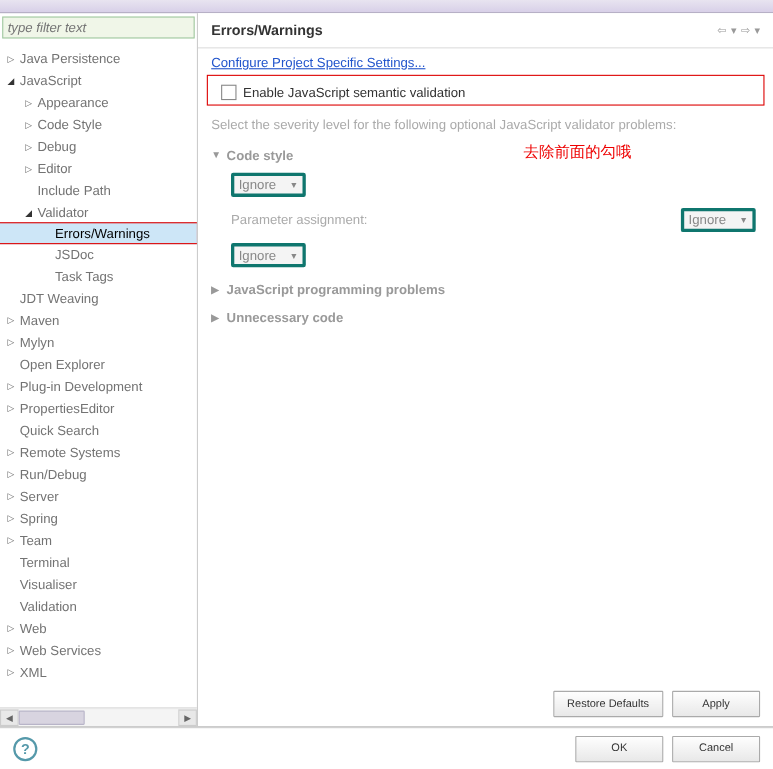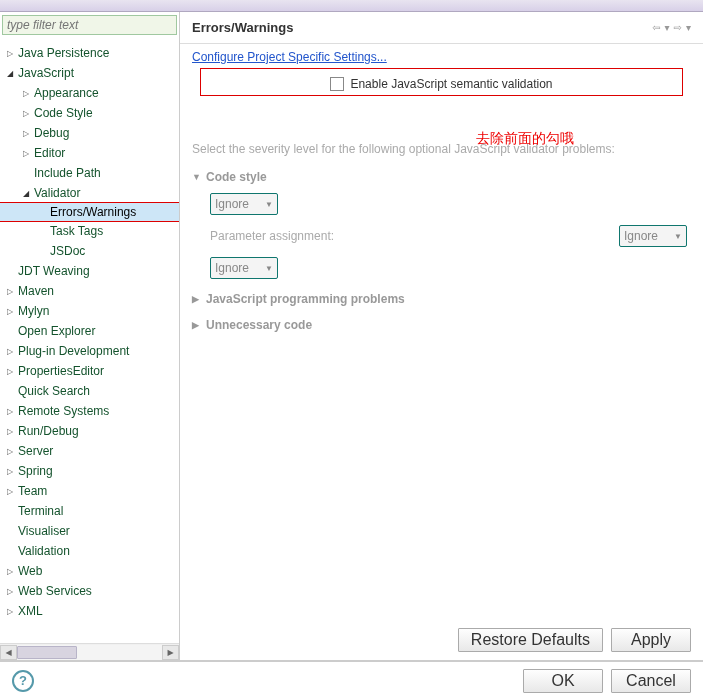--- a/index.html
+++ b/index.html
@@ -6,55 +6,55 @@
 body { font-family: "Segoe UI", Tahoma, sans-serif; font-size: 12px; background: #fff; width: 703px; height: 699px; overflow: hidden; position: relative; }
 .topbar { height: 12px; background: linear-gradient(#e8e4f0,#d8d0e8); border-bottom: 1px solid #b0a8c0; }
 .main { display: flex; height: 648px; }
 .sidebar { width: 180px; border-right: 1px solid #ccc; display: flex; flex-direction: column; }
 .filter-box { height: 22px; margin: 3px 2px 2px 2px; }
 .filter-input { width: 100%; height: 20px; border: 1px solid #a0c8a0; background: #f0f6e8; padding: 0 4px; font-style: italic; color: #888; font-size: 12px; }
 .tree { flex: 1; overflow: hidden; padding-top: 4px; }
 .tree-item { display: flex; align-items: center; height: 20px; cursor: pointer; white-space: nowrap; }
 .arrow { width: 12px; height: 12px; display: inline-flex; align-items: center; justify-content: center; font-size: 8px; color: #666; margin-right: 2px; }
 .arrow.expanded { color: #333; }
-.tree-label { color: #14532d; }
+.tree-label { color: #737373; }
 .tree-item.selected { border: 1px solid #d00; background: #cde6f7; margin: -1px; }
 .tree-item.selected .tree-label { color: #000; }
 .indent-0 { padding-left: 4px; }
 .indent-1 { padding-left: 20px; }
 .indent-2 { padding-left: 36px; }
 .scrollbar-h { height: 17px; background: #f0f0f0; border-top: 1px solid #ddd; display: flex; align-items: center; }
 .sb-btn { width: 17px; height: 15px; background: #e8e8e8; border: 1px solid #ccc; font-size: 8px; text-align: center; line-height: 13px; color: #666; }
 .sb-track { flex: 1; height: 15px; background: #f4f4f4; position: relative; }
 .sb-thumb { position: absolute; height: 13px; top: 1px; left: 0; width: 60px; background: #d8d4e0; border: 1px solid #b8b4c8; border-radius: 1px; }
 
 .content { flex: 1; display: flex; flex-direction: column; background: #fff; position: relative; }
 .header { display: flex; align-items: center; justify-content: space-between; padding: 8px 12px; border-bottom: 1px solid #ddd; }
 .header-title { font-weight: bold; font-size: 13px; color: #333; }
 .nav-icons { display: flex; gap: 4px; color: #999; font-size: 10px; }
 .nav-icon { cursor: pointer; }
 .link-row { text-align: left; padding: 6px 12px 0 12px; }
 .link { color: #2255cc; text-decoration: underline; cursor: pointer; font-size: 12px; }
 .check-row { display: flex; align-items: center; padding: 8px 12px 4px 12px; gap: 6px; }
 .checkbox { width: 14px; height: 14px; border: 1px solid #888; background: #fff; }
 .check-label { color: #333; }
-.desc { color: #aaa; padding: 6px 12px 8px 12px; font-size: 12px; margin-top: 36px; }
+.desc { color: #aaa; padding: 6px 12px 8px 12px; font-size: 12px; }
 .annotation { position: absolute; color: #e00; font-size: 14px; font-family: "SimSun","Microsoft YaHei",sans-serif; left: 296px; top: 118px; pointer-events: none; }
 .section { padding: 2px 12px; }
 .sec-head { display: flex; align-items: center; gap: 4px; color: #999; font-weight: bold; font-size: 12px; padding: 4px 0; cursor: pointer; }
 .sec-arrow { font-size: 9px; width: 10px; }
 .option-row { display: flex; align-items: center; justify-content: space-between; padding: 5px 4px 5px 18px; }
 .opt-label { color: #aaa; font-size: 12px; }
-.dropdown { display: flex; align-items: center; border: 1px solid #0f766e; background: #f4f4f4; height: 22px; min-width: 68px; padding: 0 4px; color: #888; border-radius: 2px; }
+.dropdown { display: flex; align-items: center; border: 3px solid #0f766e; background: #f4f4f4; height: 22px; min-width: 68px; padding: 0 4px; color: #888; border-radius: 2px; }
 .dropdown .dd-arrow { margin-left: auto; font-size: 8px; color: #888; }
 .btn-row { margin-top: auto; padding: 8px 12px; display: flex; justify-content: flex-end; gap: 8px; border-top: 0; }
 .bottom-sep { border-top: 1px solid #ccc; }
 .footer { height: 38px; display: flex; align-items: center; justify-content: space-between; padding: 0 12px; border-top: 1px solid #ccc; }
 .help-icon { width: 22px; height: 22px; border: 2px solid #59a; border-radius: 50%; color: #59a; text-align: center; line-height: 18px; font-weight: bold; font-size: 13px; cursor: pointer; }
-.btn { min-width: 80px; height: 24px; background: linear-gradient(#fefefe,#e8e8e8); border: 1px solid #aaa; border-radius: 1px; font-size: 16px; color: #333; cursor: pointer; padding: 0 12px; }
+.btn { min-width: 80px; height: 24px; background: linear-gradient(#fefefe,#e8e8e8); border: 1px solid #aaa; border-radius: 1px; font-size: 10px; color: #333; cursor: pointer; padding: 0 12px; }
 .red-box { border: 1px solid #d00; }
 </style>
 </head>
 <body>
 
 <div class="topbar"></div>
 
 <div class="main">
   <div class="sidebar">
     <div class="filter-box">
@@ -92,25 +92,25 @@
         <div class="tree-item indent-1">
           <span class="arrow expanded">◢</span>
           <span class="tree-label">Validator</span>
         </div>
         <div class="tree-item indent-2 selected">
           <span class="arrow"></span>
           <span class="tree-label">Errors/Warnings</span>
         </div>
         <div class="tree-item indent-2">
           <span class="arrow"></span>
+          <span class="tree-label">JSDoc</span>
+        </div>
+        <div class="tree-item indent-2">
+          <span class="arrow"></span>
           <span class="tree-label">Task Tags</span>
-        </div>
-        <div class="tree-item indent-2">
-          <span class="arrow"></span>
-          <span class="tree-label">JSDoc</span>
         </div>
         <div class="tree-item indent-0">
           <span class="arrow"></span>
           <span class="tree-label">JDT Weaving</span>
         </div>
         <div class="tree-item indent-0">
           <span class="arrow">▷</span>
           <span class="tree-label">Maven</span>
         </div>
         <div class="tree-item indent-0">
@@ -195,21 +195,21 @@
         <span class="nav-icon">▾</span>
         <span class="nav-icon">⇨</span>
         <span class="nav-icon">▾</span>
       </span>
     </div>
 
     <div class="link-row">
       <span class="link">Configure Project Specific Settings...</span>
     </div>
 
-    <div class="check-row red-box" style="margin:4px 20px;justify-content:center;">
+    <div class="check-row red-box" style="margin:4px 8px;">
       <div class="checkbox"></div>
       <span class="check-label">Enable JavaScript semantic validation</span>
     </div>
 
     <div class="desc">Select the severity level for the following optional JavaScript validator problems:</div>
     <div class="annotation">去除前面的勾哦</div>
 
     <div class="section">
       <div class="sec-head">
         <span class="sec-arrow">▼</span>

